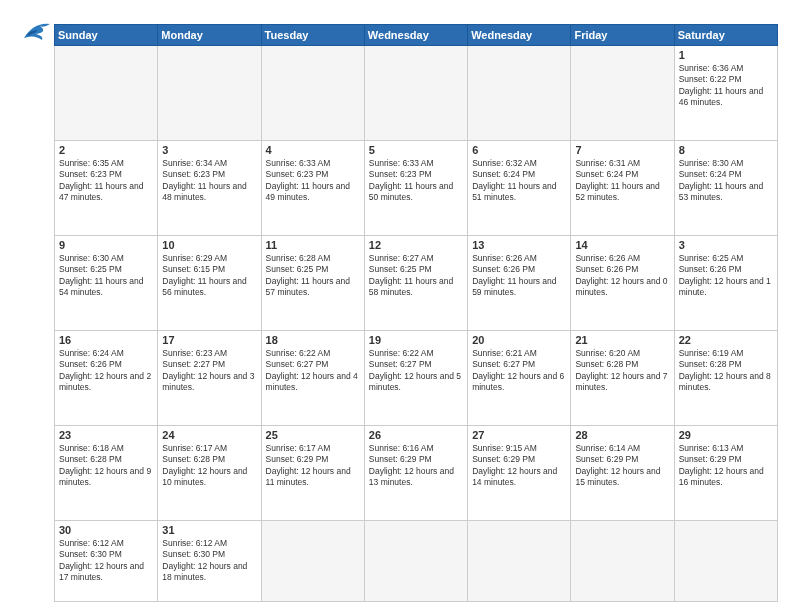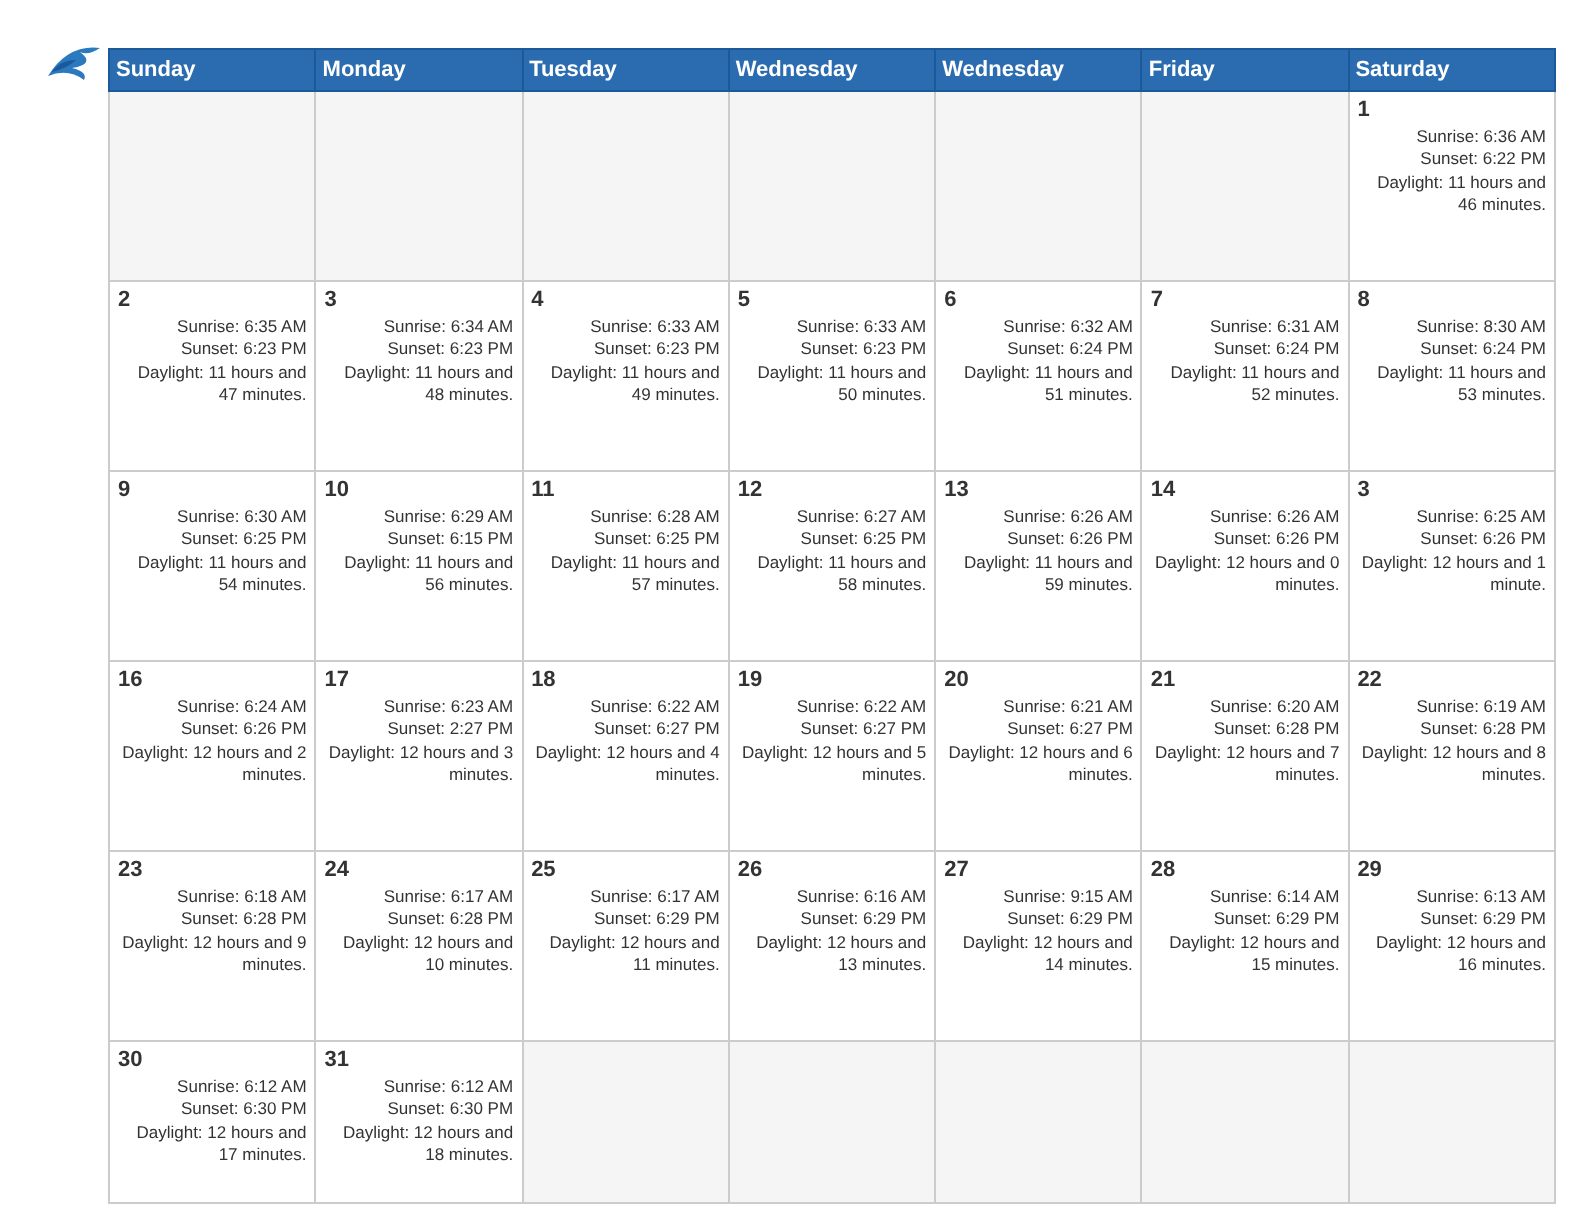--- a/index.html
+++ b/index.html
@@ -79,21 +79,20 @@
       font-size: 11px;
       font-weight: bold;
       color: #333;
       display: block;
       margin-bottom: 2px;
     }
     .cell-text {
       font-size: 8.5px;
       color: #333;
       line-height: 1.35;
-      text-align: right;
     }
     .last-row td {
       height: 60px;
     }
   </style>
 </head>
 <body>
 
 <div class="page">
   <div class="header">

